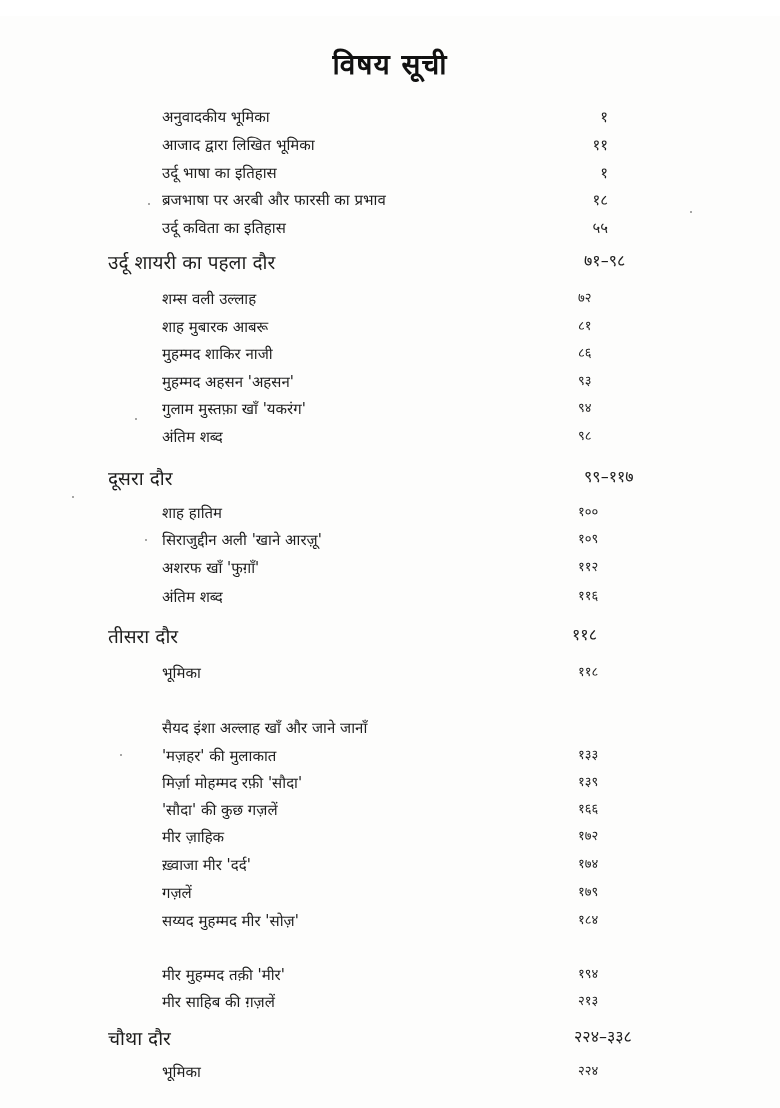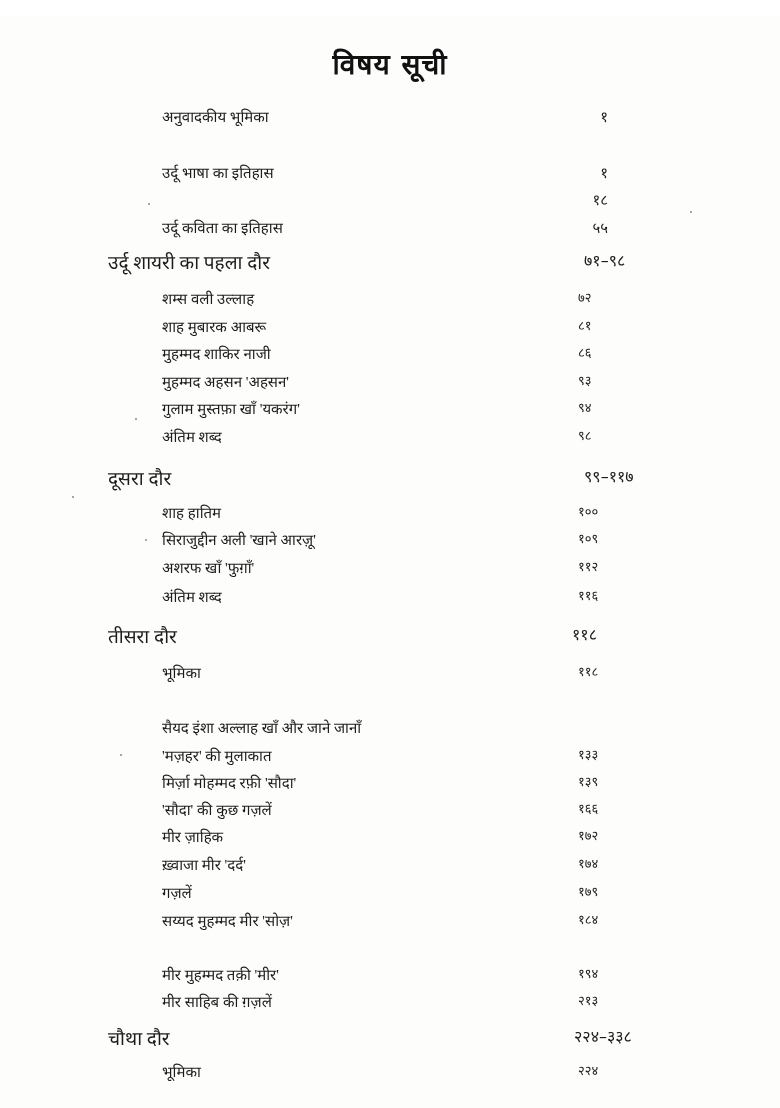--- a/index.html
+++ b/index.html
@@ -36,21 +36,20 @@
     .row {
       position: absolute;
       left: 0;
       width: 780px;
       height: 26px;
     }
     .row .label {
       position: absolute;
       white-space: nowrap;
       color: #1c1c1c;
-      font-family: Liberation Serif, serif;
     }
     .row .page-num {
       position: absolute;
       white-space: nowrap;
       color: #1c1c1c;
     }
     
     .row.intro .label { left: 162px; font-size: 15px; top: 2px; }
     .row.intro .page-num { right: 172px; font-size: 15px; top: 2px; text-align: right; }
     
@@ -70,25 +69,30 @@
 <body>
 
 <div class="page">
 
   <div class="title">विषय सूची</div>
 
   <div class="row intro" style="top:88px">
     <span class="label">अनुवादकीय भूमिका</span>
     <span class="page-num">१</span>
   </div>
+  <div class="row intro" style="top:116px">
+    <span class="label">आजाद द्वारा लिखित भूमिका</span>
+    <span class="page-num">११</span>
+  </div>
   <div class="row intro" style="top:144px">
     <span class="label">उर्दू भाषा का इतिहास</span>
     <span class="page-num">१</span>
   </div>
   <div class="row intro" style="top:171px">
+    <span class="label">ब्रजभाषा पर अरबी और फारसी का प्रभाव</span>
     <span class="page-num">१८</span>
   </div>
   <div class="row intro" style="top:199px">
     <span class="label">उर्दू कविता का इतिहास</span>
     <span class="page-num">५५</span>
   </div>
 
   <div class="row section" style="top:233px">
     <span class="label">उर्दू शायरी का पहला दौर</span>
     <span class="page-num">७१–९८</span>

